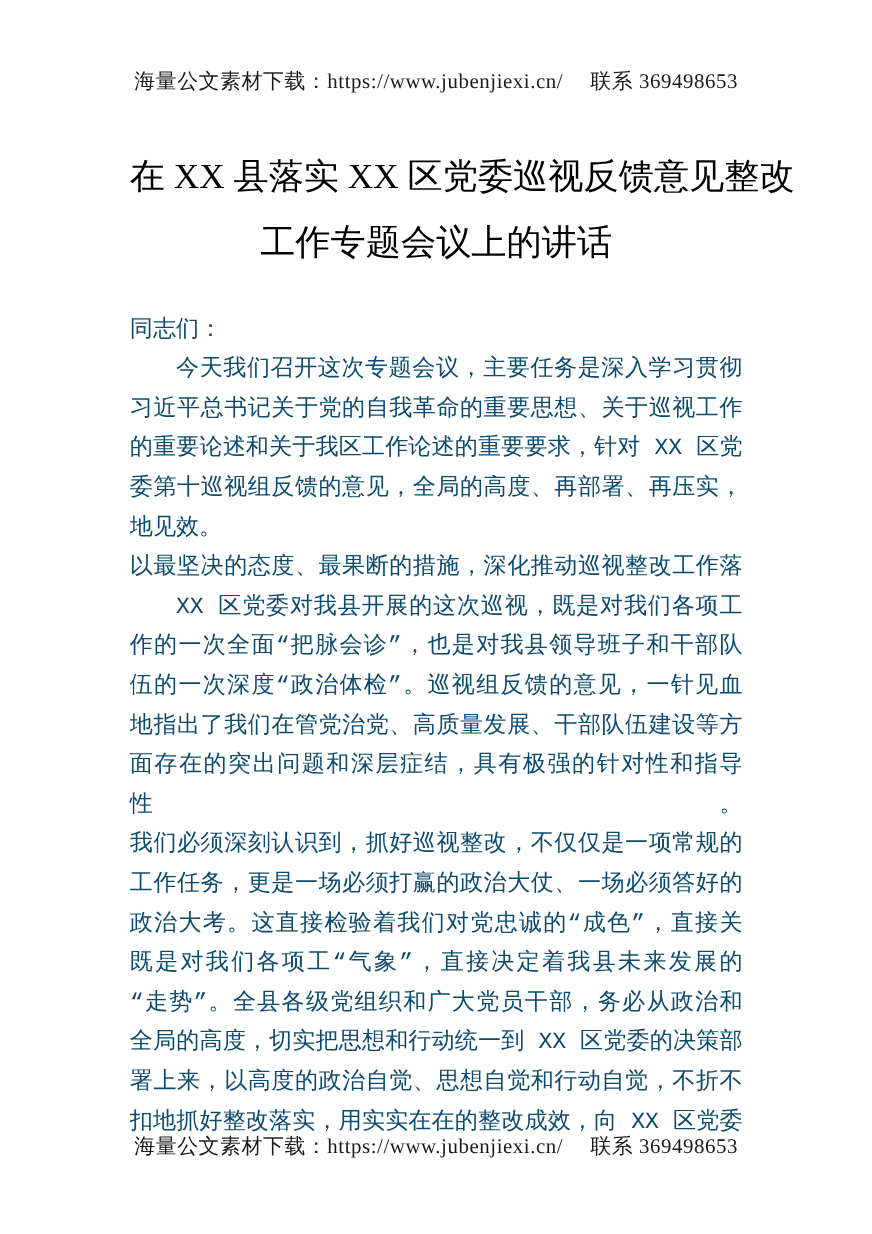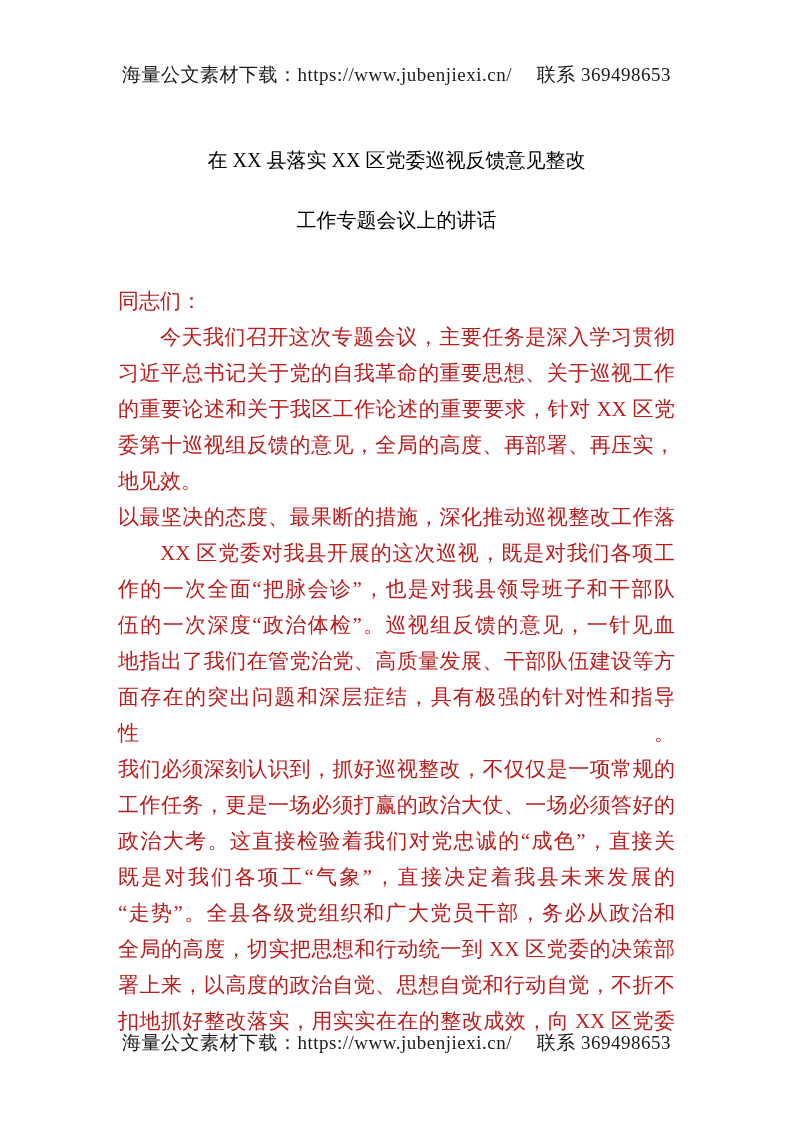--- a/index.html
+++ b/index.html
@@ -27,35 +27,36 @@
     letter-spacing: 0.5px;
     white-space: nowrap;
   }
   .watermark.top { top: 66px; }
   .watermark.bottom { top: 1034px; }
   .content {
     padding: 130px 118px 0 118px;
   }
   .title-block { margin: 0; }
   .title-line {
-    font-size: 20px;
+    font-size: 32px;
     line-height: 60px;
     text-align: center;
     white-space: nowrap;
     color: #000000;
     font-weight: 500;
   }
   .body-block { margin-top: 33px; }
   .line {
     font-size: 21px;
     line-height: 36px;
     text-align: justify;
     text-align-last: justify;
-    color: #b91c1c;
+    color: #0c4a6e;
     white-space: normal;
+    font-family: Liberation Mono, monospace;
   }
   .line.last { text-align-last: left; }
   .line.indent { text-indent: 2em; }
 </style>
 </head>
 <body>
 
 <div class="page">
 
   <div class="watermark top">海量公文素材下载：https://www.jubenjiexi.cn/　 联系 369498653</div>

